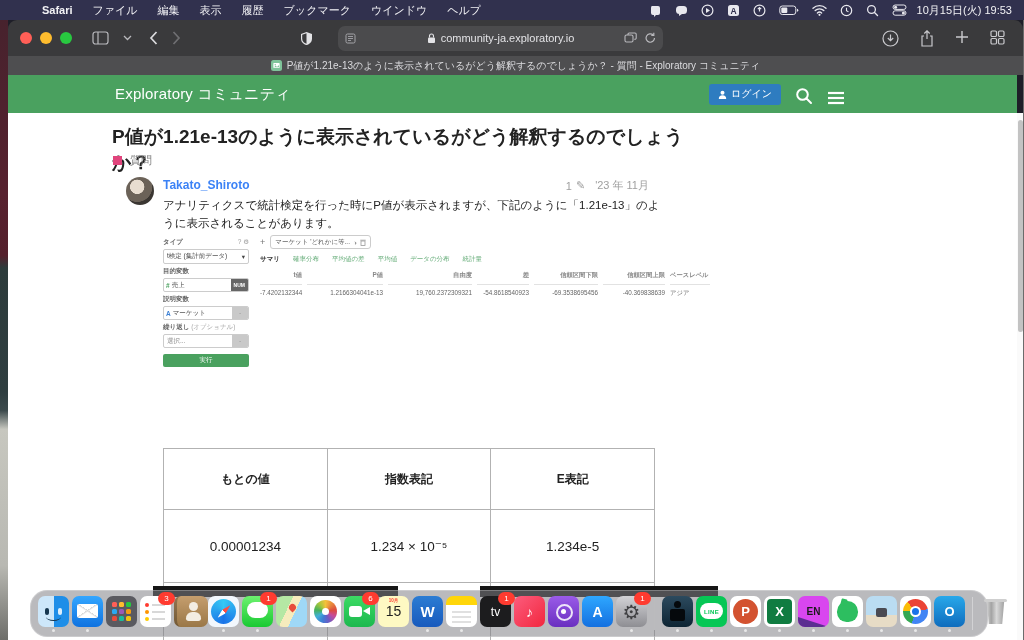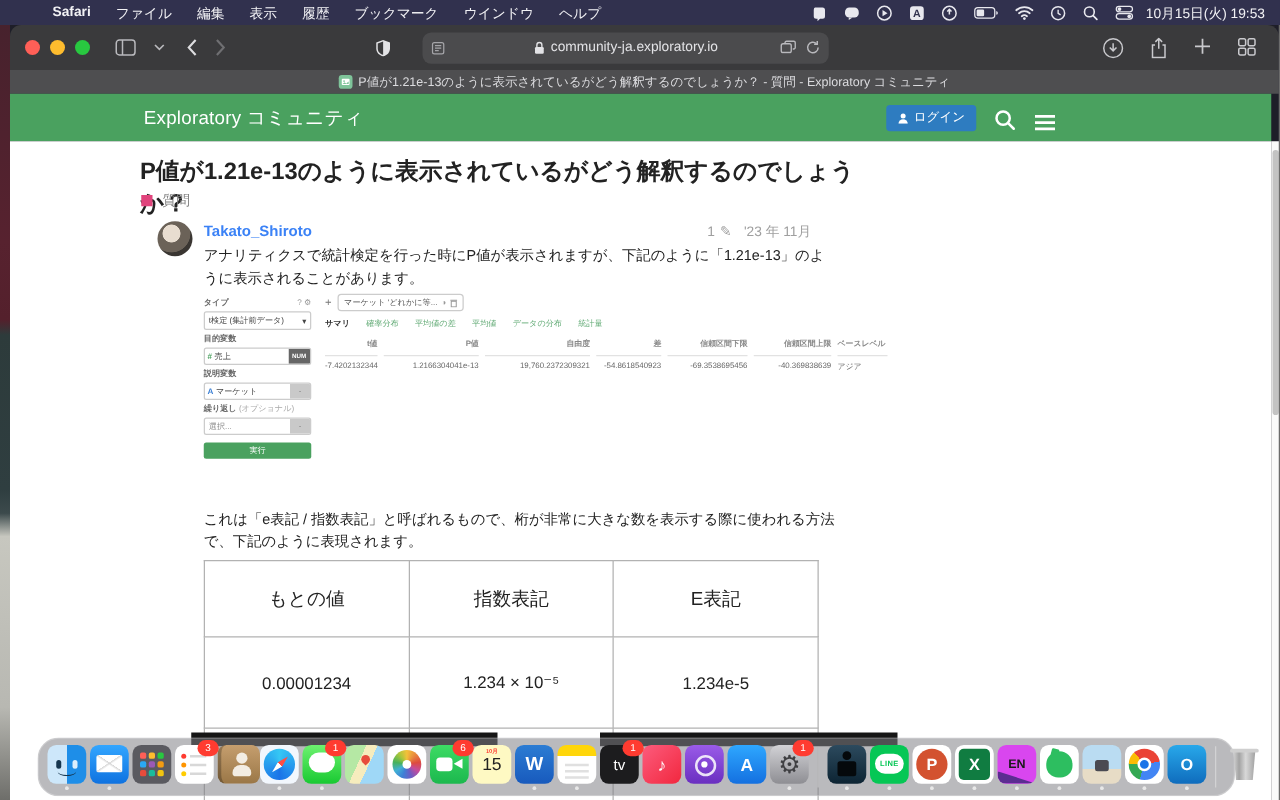--- a/index.html
+++ b/index.html
@@ -86,21 +86,21 @@
   #ep-tabs .t.active{color:#333;font-weight:bold}
   #ep-stats{margin-top:7px;display:grid;grid-template-columns:42px 76px 84px 52px 64px 62px 40px;
             column-gap:5px;row-gap:0;font-size:6.3px}
   #ep-stats .h{color:#888;font-weight:bold;text-align:right;padding-bottom:4px;border-bottom:1px solid #e2e2e2}
   #ep-stats .v{color:#666;text-align:right;padding-top:4px}
   #ep-stats .h.last,#ep-stats .v.last{text-align:left}
 
   
   #ntable{position:absolute;left:155px;top:335px;width:492px;border-collapse:collapse;table-layout:fixed}
   #ntable th,#ntable td{border:1px solid #b2b2b2;text-align:center;color:#222;background:#fff}
-  #ntable th{height:58px;font-size:15px;font-weight:normal}
+  #ntable th{height:58px;font-size:12px;font-weight:bold}
   #ntable td{height:70px;font-size:13.5px;font-weight:normal}
   #ntable tr.partial td{height:60px;border-bottom:none}
 
   
   .dark-sliver{position:absolute;background:#161616;height:11px;top:473px;z-index:3}
 
   
   #scroll-track{left:1017px;top:113px;width:7px;height:527px;background:#fafafa}
   #scroll-thumb{left:1018px;top:120px;width:5px;height:212px;background:#c3c3c3;border-radius:3px}
   #right-edge{left:1023px;top:20px;width:1px;height:620px;background:#6b6b6b}
@@ -497,21 +497,20 @@
         <span class="v">1.2166304041e-13</span>
         <span class="v">19,760.2372309321</span>
         <span class="v">-54.8618540923</span>
         <span class="v">-69.3538695456</span>
         <span class="v">-40.369838639</span>
         <span class="v last">アジア</span>
       </div>
     </div>
   </div>
 
-  <p class="para" id="para2" style="margin:0">これは「e表記 / 指数表記」と呼ばれるもので、桁が非常に大きな数を表示する際に使われる方法で、下記のように表現されます。</p>
 
   <table id="ntable">
     <tbody>
         <tr>
       <th>もとの値</th>
       <th>指数表記</th>
       <th>E表記</th>
     </tr>
     <tr>
       <td>0.00001234</td>

